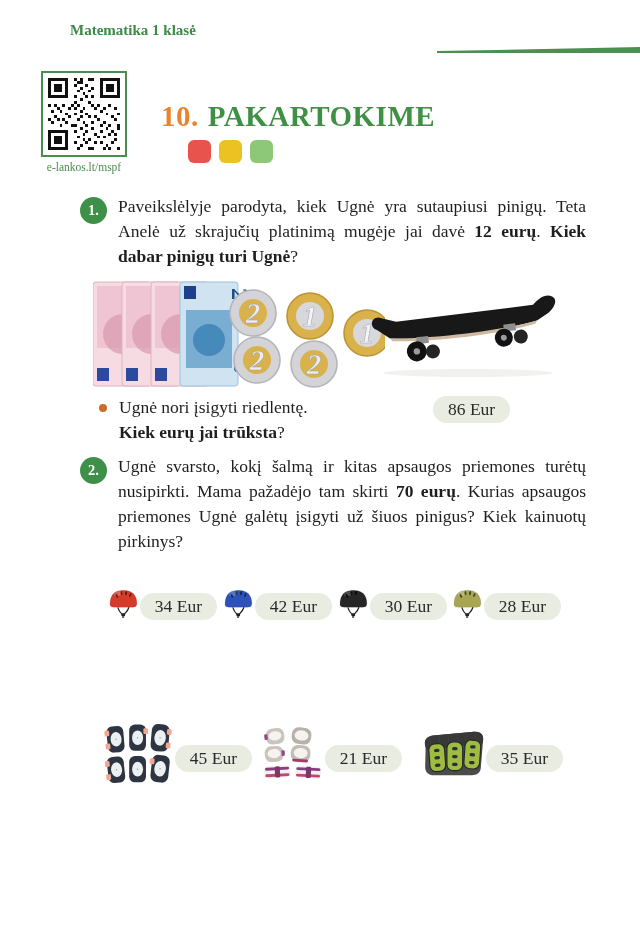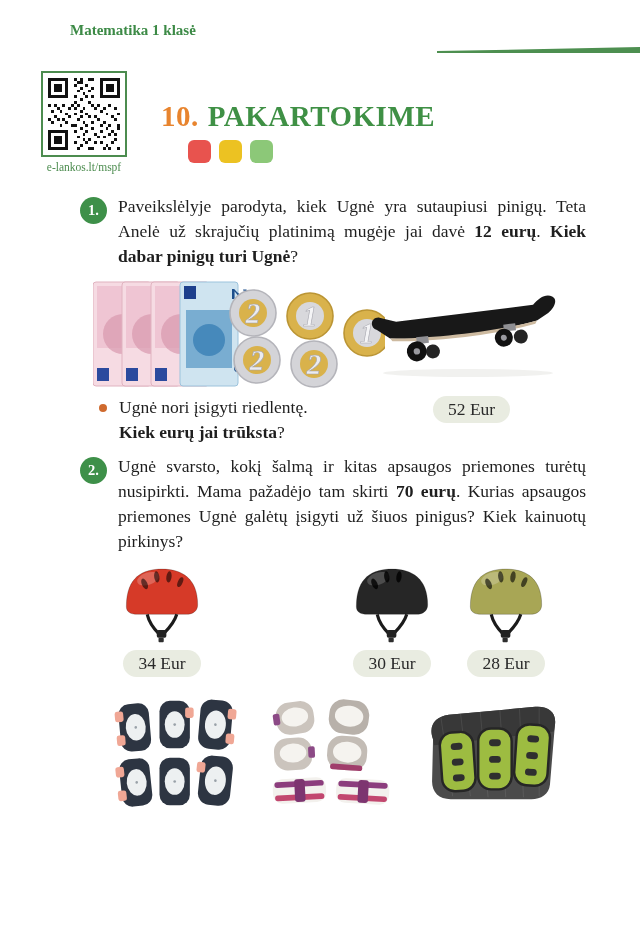--- a/index.html
+++ b/index.html
@@ -42,21 +42,21 @@
 
   .pill{display:inline-block;background:#e9ece1;border-radius:15px;padding:3px 15px;
         font-size:17.5px;color:#2a2a2a;white-space:nowrap;}
   .pill-skate{position:absolute;left:433px;top:396px;}
 
   .bullet-dot{position:absolute;left:99px;top:404px;width:8px;height:8px;border-radius:50%;
               background:#cf6a2e;}
   .bullet-text{position:absolute;left:119px;top:395px;width:320px;margin:0;font-size:17.5px;
                line-height:1.45;}
 
-  .col{position:absolute;display:flex;flex-direction:column;align-items:center;}
+  .col{position:absolute;display:flex;flex-direction:row;align-items:center;}
   .helmet-col{top:563px;width:110px;}
   .hc0{left:107px;}.hc1{left:222px;}.hc2{left:337px;}.hc3{left:451px;}
   .helmet-col svg{width:92px;height:80px;display:block;}
   .helmet-col .pill{margin-top:7px;}
 
   .pads-col{top:698px;}
   .pc0{left:104px;width:148px;}
   .pc1{left:262px;width:140px;text-align:right;}
   .pc2{left:421px;width:142px;}
   .pads-col svg{display:block;height:112px;}
@@ -174,21 +174,21 @@
       <path d="M10,26 C2,22 6,12 14,14 L30,20 L168,20 C174,14 182,10 188,14 C194,18 188,26 182,30 L170,36 C120,44 56,42 22,36 Z" fill="#181818"></path>
       <path d="M22,36 C60,41 130,42 170,36 L168,39 C120,46 60,44 24,39 Z" fill="#cdbaa0"></path>
       <rect x="48" y="38" width="12" height="7" fill="#8f8f93"></rect>
       <rect x="136" y="36" width="12" height="7" fill="#8f8f93"></rect>
       <circle cx="47" cy="52" r="10" fill="#111"></circle>
         <circle cx="47" cy="52" r="3.2" fill="#9a9aa0"></circle>
       <circle cx="135" cy="49" r="9" fill="#111"></circle>
         <circle cx="135" cy="49" r="3" fill="#9a9aa0"></circle>
     </g>
   </svg>
-  <span class="pill pill-skate">52 Eur</span>
+  <span class="pill pill-skate">86 Eur</span>
 
   <div class="bullet-dot"></div>
   <p class="bullet-text"><span>Ugnė nori įsigyti riedlentę.</span><br><b>Kiek eurų jai trūksta</b><span>?</span></p>
 
   <div class="badge badge2">2.</div>
   <p class="task-text t2"><span>Ugnė svarsto, kokį šalmą ir kitas apsaugos priemones turėtų nusipirkti. Mama pažadėjo tam skirti </span><b>70 eurų</b><span>. Kurias apsaugos priemones Ugnė galėtų įsigyti už šiuos pinigus? Kiek kainuotų pirkinys?</span></p>
 
   <div class="col helmet-col hc0">
     <svg viewBox="0 0 100 92">
       <path d="M9,50 C9,16 28,7 50,7 C73,7 91,18 91,48 C91,55 86,59 78,59 L22,59 C13,59 9,56 9,50 Z" stroke="rgba(0,0,0,0.25)" stroke-width="1" fill="#d63a28"></path>
@@ -196,20 +196,35 @@
       <ellipse cx="30" cy="24" rx="3.2" ry="6.5" fill="rgba(0,0,0,0.55)" transform="rotate(-24 30 24)"></ellipse>
       <ellipse cx="44" cy="16" rx="3" ry="6.5" fill="rgba(0,0,0,0.55)" transform="rotate(-8 44 16)"></ellipse>
       <ellipse cx="58" cy="16" rx="3" ry="6.5" fill="rgba(0,0,0,0.55)" transform="rotate(8 58 16)"></ellipse>
       <ellipse cx="71" cy="22" rx="2.8" ry="6" fill="rgba(0,0,0,0.55)" transform="rotate(24 71 22)"></ellipse>
       <path d="M33,59 C35,68 41,76 47,82" stroke="#1b1b1b" stroke-width="3.6" fill="none"></path>
       <path d="M67,59 C64,69 58,75 53,80" stroke="#1b1b1b" stroke-width="3.6" fill="none"></path>
       <rect x="44" y="77" width="11" height="9" rx="2" fill="#222"></rect>
         <rect x="46" y="86" width="6" height="5" rx="1" fill="#2e2e2e"></rect>
     </svg>
     <span class="pill">34 Eur</span>
+  </div>
+  <div class="col helmet-col hc1">
+    <svg viewBox="0 0 100 92">
+      <path d="M9,50 C9,16 28,7 50,7 C73,7 91,18 91,48 C91,55 86,59 78,59 L22,59 C13,59 9,56 9,50 Z" stroke="rgba(0,0,0,0.25)" stroke-width="1" fill="#2c51b8"></path>
+      <ellipse cx="34" cy="18" rx="13" ry="7" fill="rgba(255,255,255,0.22)" transform="rotate(-18 34 18)"></ellipse>
+      <ellipse cx="30" cy="24" rx="3.2" ry="6.5" fill="rgba(0,0,0,0.55)" transform="rotate(-24 30 24)"></ellipse>
+      <ellipse cx="44" cy="16" rx="3" ry="6.5" fill="rgba(0,0,0,0.55)" transform="rotate(-8 44 16)"></ellipse>
+      <ellipse cx="58" cy="16" rx="3" ry="6.5" fill="rgba(0,0,0,0.55)" transform="rotate(8 58 16)"></ellipse>
+      <ellipse cx="71" cy="22" rx="2.8" ry="6" fill="rgba(0,0,0,0.55)" transform="rotate(24 71 22)"></ellipse>
+      <path d="M33,59 C35,68 41,76 47,82" stroke="#1b1b1b" stroke-width="3.6" fill="none"></path>
+      <path d="M67,59 C64,69 58,75 53,80" stroke="#1b1b1b" stroke-width="3.6" fill="none"></path>
+      <rect x="44" y="77" width="11" height="9" rx="2" fill="#222"></rect>
+        <rect x="46" y="86" width="6" height="5" rx="1" fill="#2e2e2e"></rect>
+    </svg>
+    <span class="pill">42 Eur</span>
   </div>
   <div class="col helmet-col hc2">
     <svg viewBox="0 0 100 92">
       <path d="M9,50 C9,16 28,7 50,7 C73,7 91,18 91,48 C91,55 86,59 78,59 L22,59 C13,59 9,56 9,50 Z" stroke="rgba(0,0,0,0.25)" stroke-width="1" fill="#262626"></path>
       <ellipse cx="34" cy="18" rx="13" ry="7" fill="rgba(255,255,255,0.18)" transform="rotate(-18 34 18)"></ellipse>
       <ellipse cx="30" cy="24" rx="3.2" ry="6.5" fill="rgba(0,0,0,0.8)" transform="rotate(-24 30 24)"></ellipse>
       <ellipse cx="44" cy="16" rx="3" ry="6.5" fill="rgba(0,0,0,0.8)" transform="rotate(-8 44 16)"></ellipse>
       <ellipse cx="58" cy="16" rx="3" ry="6.5" fill="rgba(0,0,0,0.8)" transform="rotate(8 58 16)"></ellipse>
       <path d="M33,59 C35,68 41,76 47,82" stroke="#1b1b1b" stroke-width="3.6" fill="none"></path>
       <path d="M67,59 C64,69 58,75 53,80" stroke="#1b1b1b" stroke-width="3.6" fill="none"></path>

